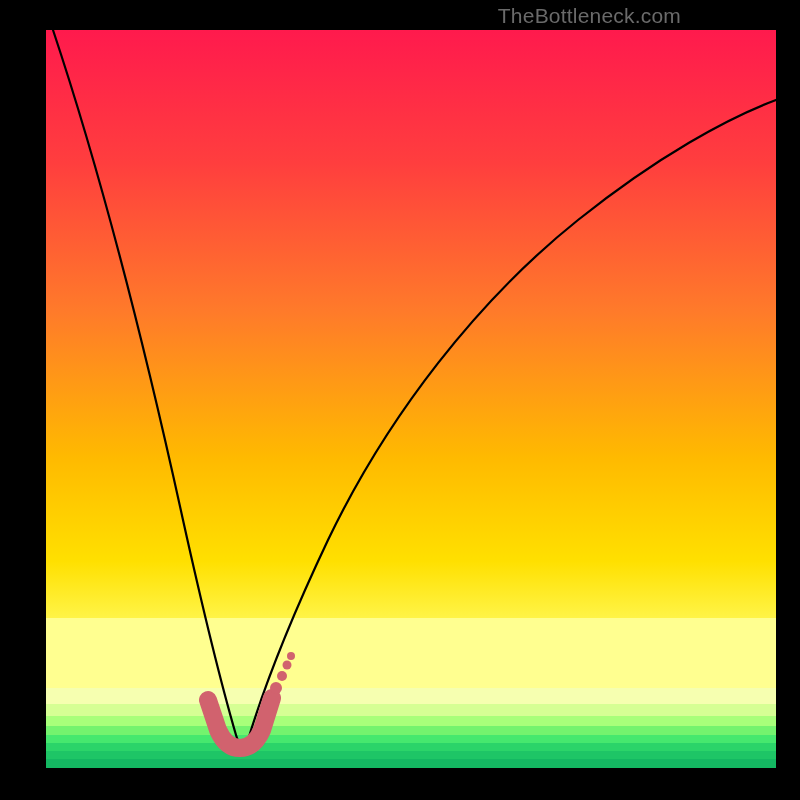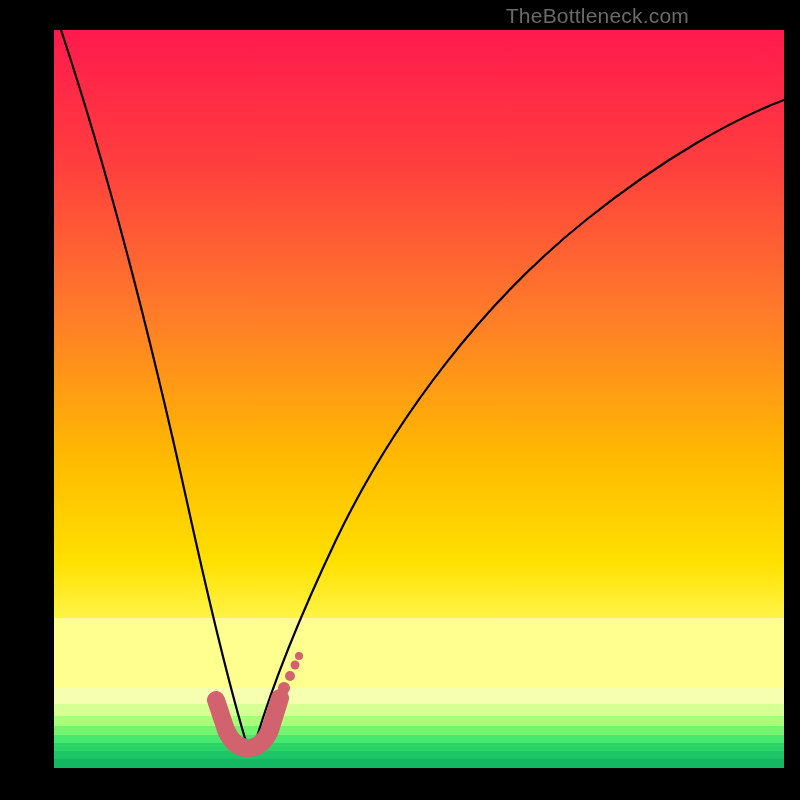--- a/index.html
+++ b/index.html
@@ -6,21 +6,21 @@
     margin: 0;
     padding: 0;
     width: 800px;
     height: 800px;
     background: #000;
     font-family: Arial, Helvetica, sans-serif;
     overflow: hidden;
   }
   .frame {
     position: absolute;
-    left: 16px; top: 0;
+    left: 8px; top: 0;
     width: 685px; height: 800px;
     background: #fdba74;
   }
   .watermark {
     position: absolute;
     top: 4px;
     right: 12px;
     color: #6a6a6a;
     font-size: 21px;
     letter-spacing: 0.2px;

